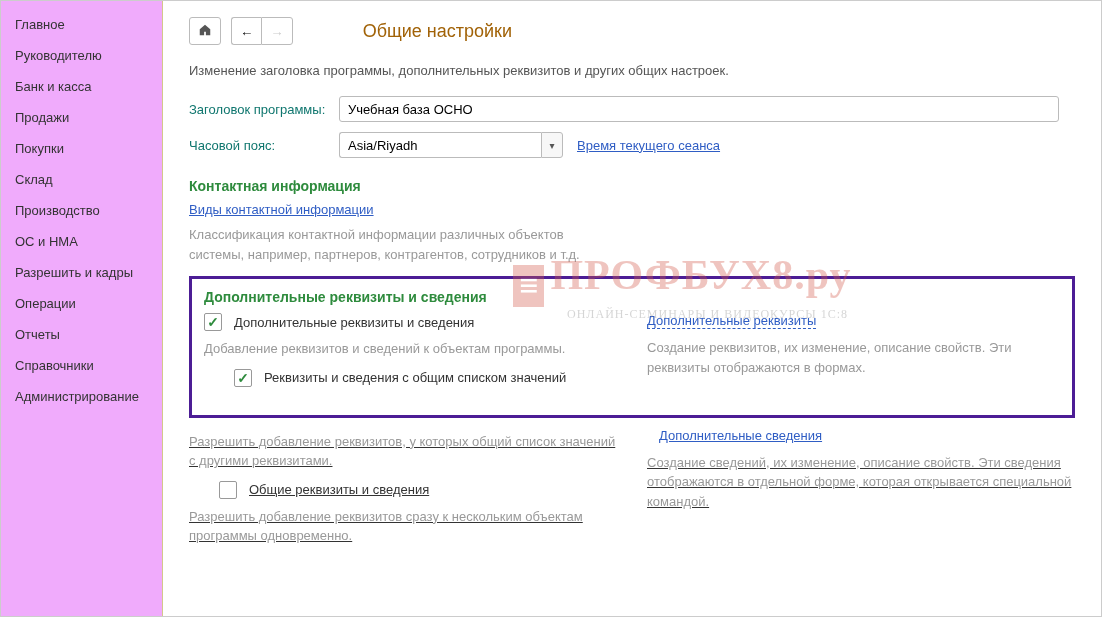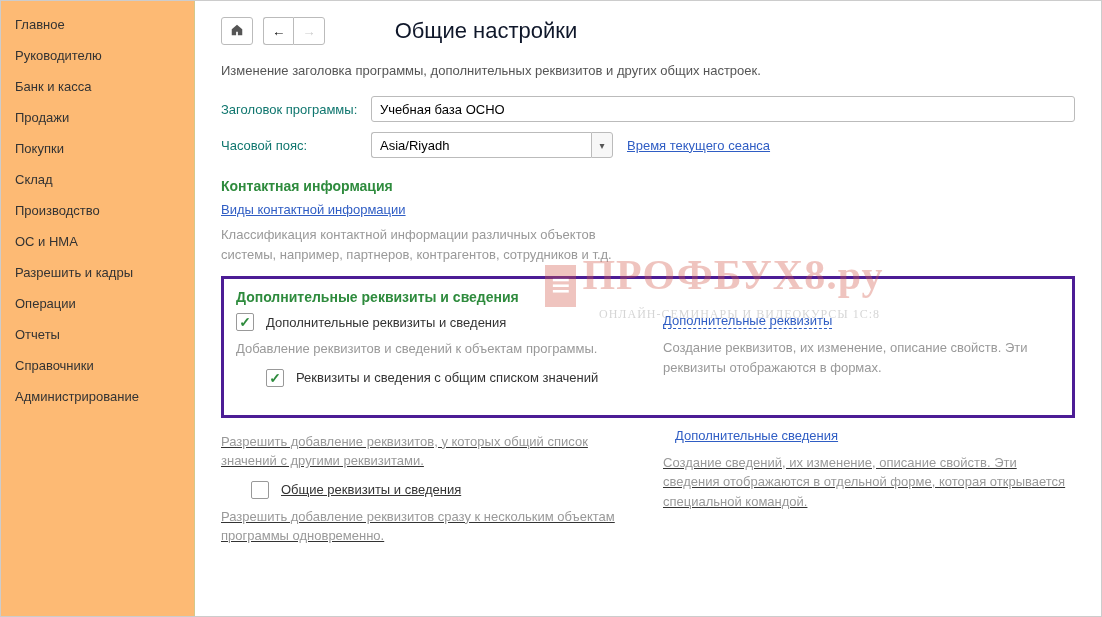--- a/index.html
+++ b/index.html
@@ -9,22 +9,22 @@
   color: #333;
   background: #fff;
   width: 1102px;
   height: 617px;
   overflow: hidden;
   border: 1px solid #ccc;
   position: relative;
 }
 .container { display: flex; height: 100%; }
 .sidebar {
-  width: 194px;
-  background: #fdba74;
+  width: 162px;
+  background: #f0abfc;
   border-right: 1px solid #d4c88a;
   padding-top: 8px;
 }
 .sidebar-item {
   padding: 8px 14px;
   cursor: pointer;
   color: #333;
 }
 .main {
   flex: 1;
@@ -46,23 +46,23 @@
   display: inline-flex;
   align-items: center;
   justify-content: center;
   cursor: pointer;
   padding: 0 8px;
 }
 .tb-group { display: inline-flex; }
 .tb-group .tb-btn:first-child { border-top-right-radius:0; border-bottom-right-radius:0; border-right:none;}
 .tb-group .tb-btn:last-child { border-top-left-radius:0; border-bottom-left-radius:0;}
 .page-title {
-  font-size: 22px;
+  font-size: 18px;
   font-weight: normal;
-  color: #0f172a;
+  color: #a16207;
   margin-left: 60px;
 }
 .description {
   color: #555;
   margin-bottom: 18px;
 }
 .form-row {
   display: flex;
   align-items: center;
   margin-bottom: 10px;
@@ -73,21 +73,21 @@
   max-width: 720px;
   height: 26px;
   border: 1px solid #bbb;
   border-radius: 3px;
   padding: 0 8px;
   font-size: 13px;
 }
 .select-wrap {
   display: inline-flex;
   align-items: stretch;
-  width: 242px;
+  width: 224px;
 }
 .select-input {
   flex: 1;
   height: 26px;
   border: 1px solid #bbb;
   border-right: none;
   border-radius: 3px 0 0 3px;
   padding: 0 8px;
   font-size: 13px;
 }

